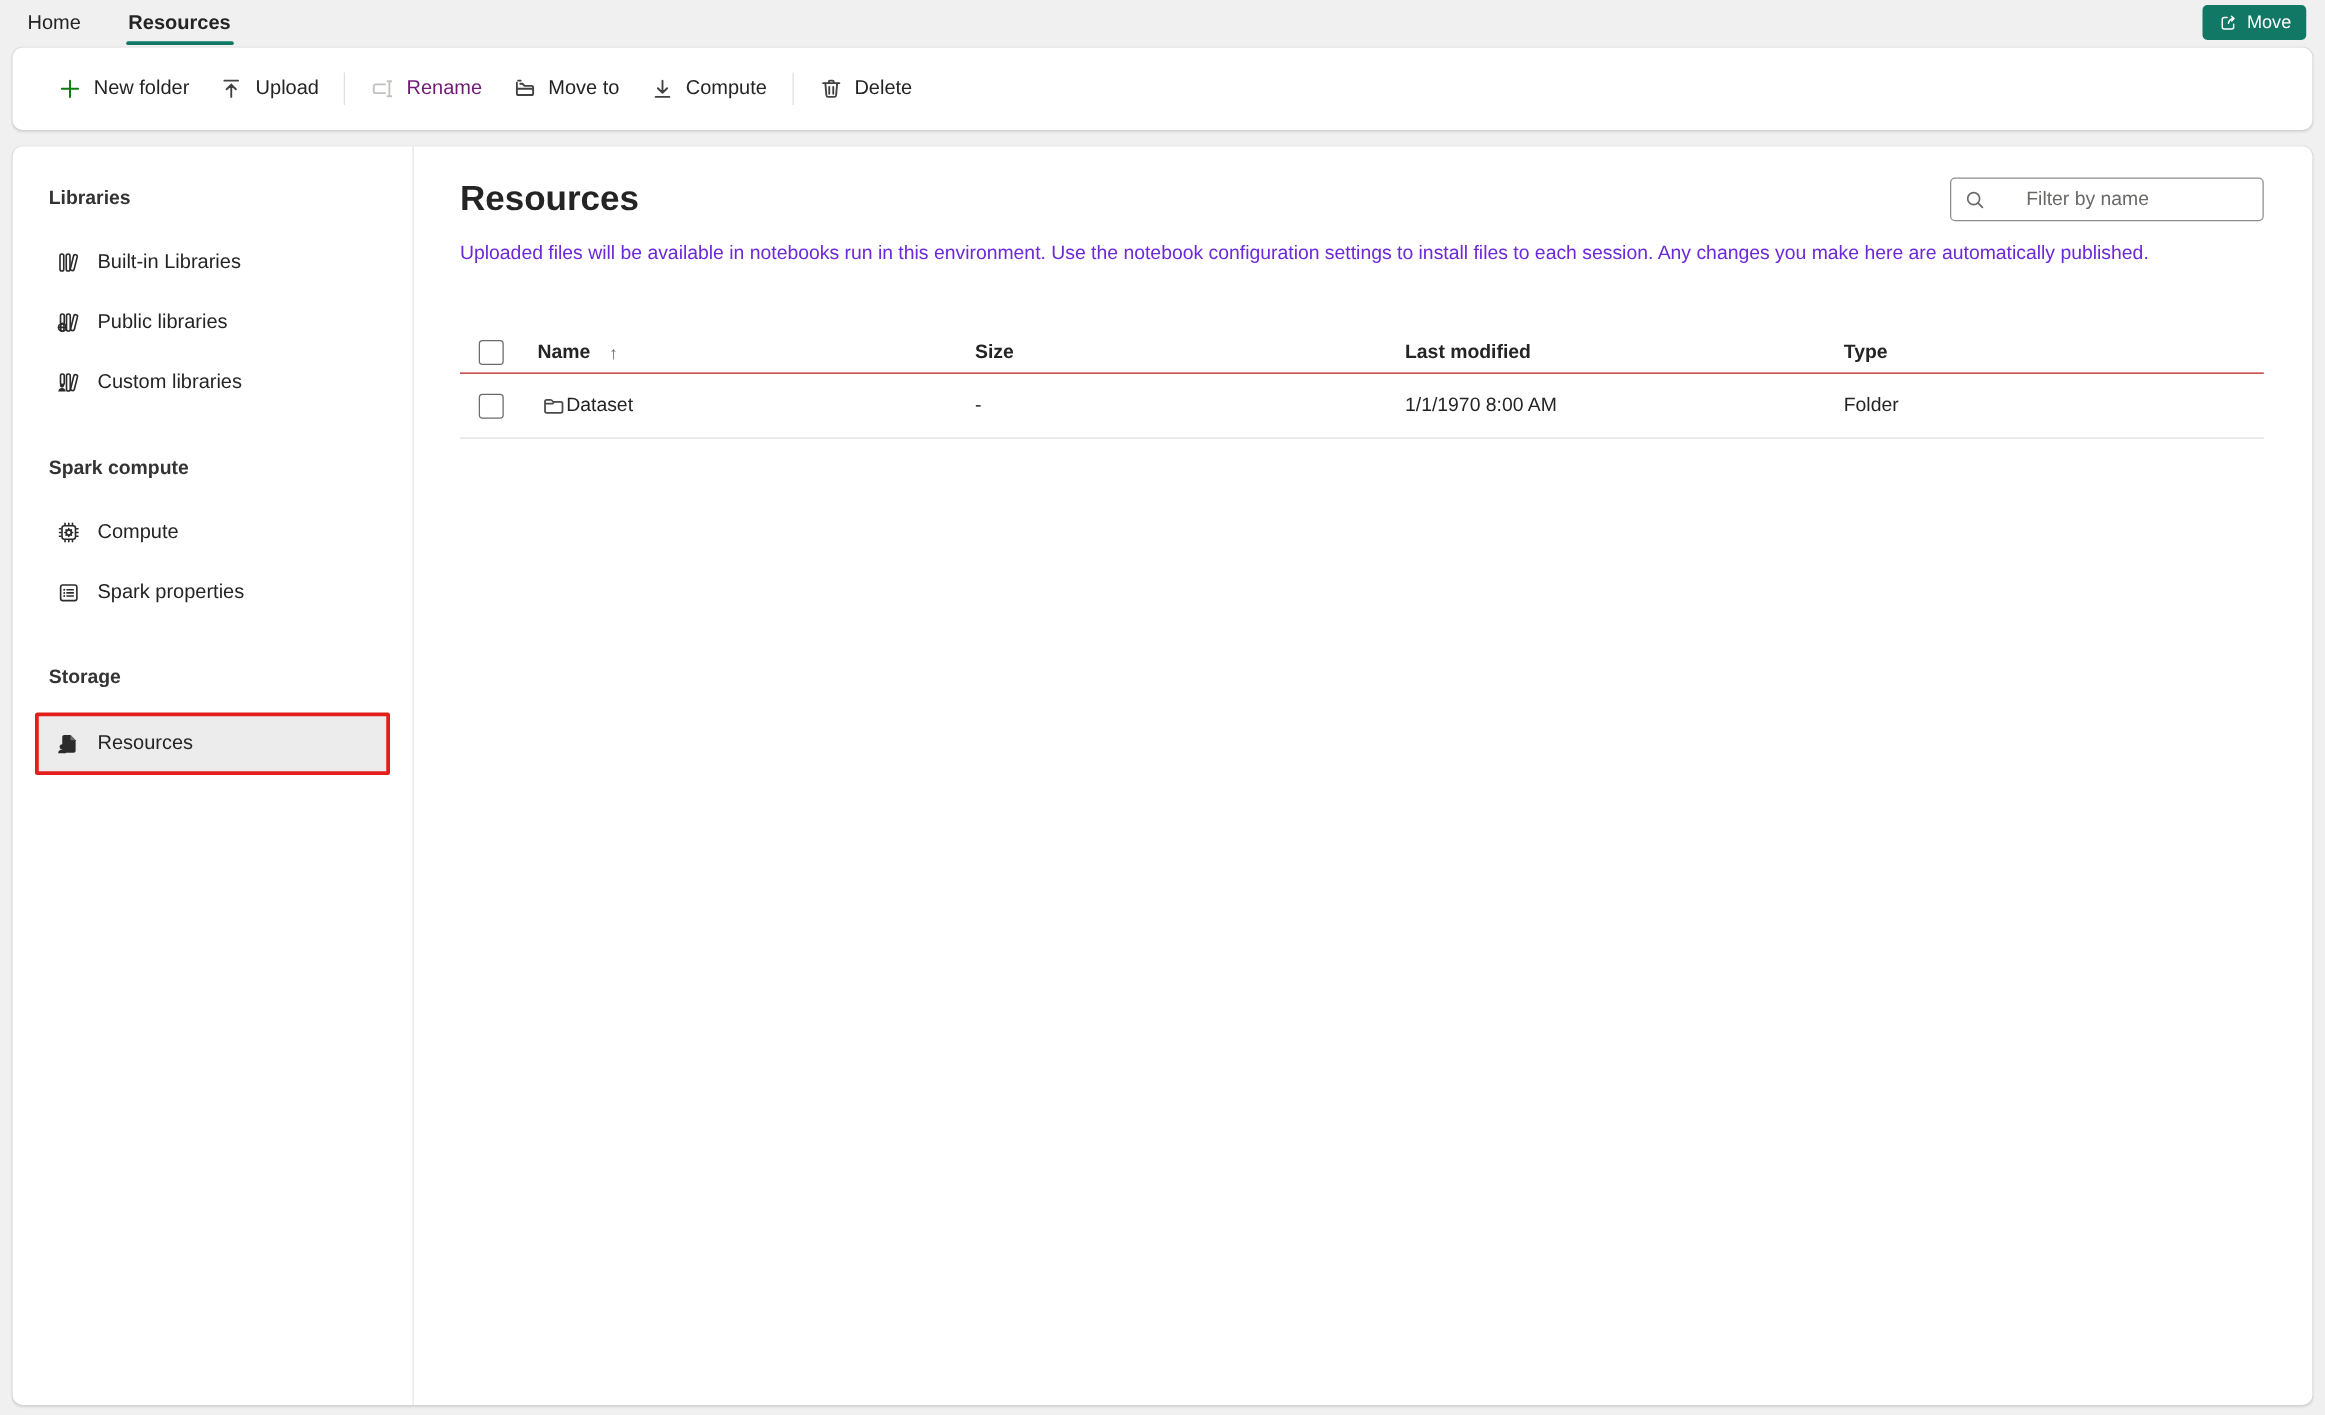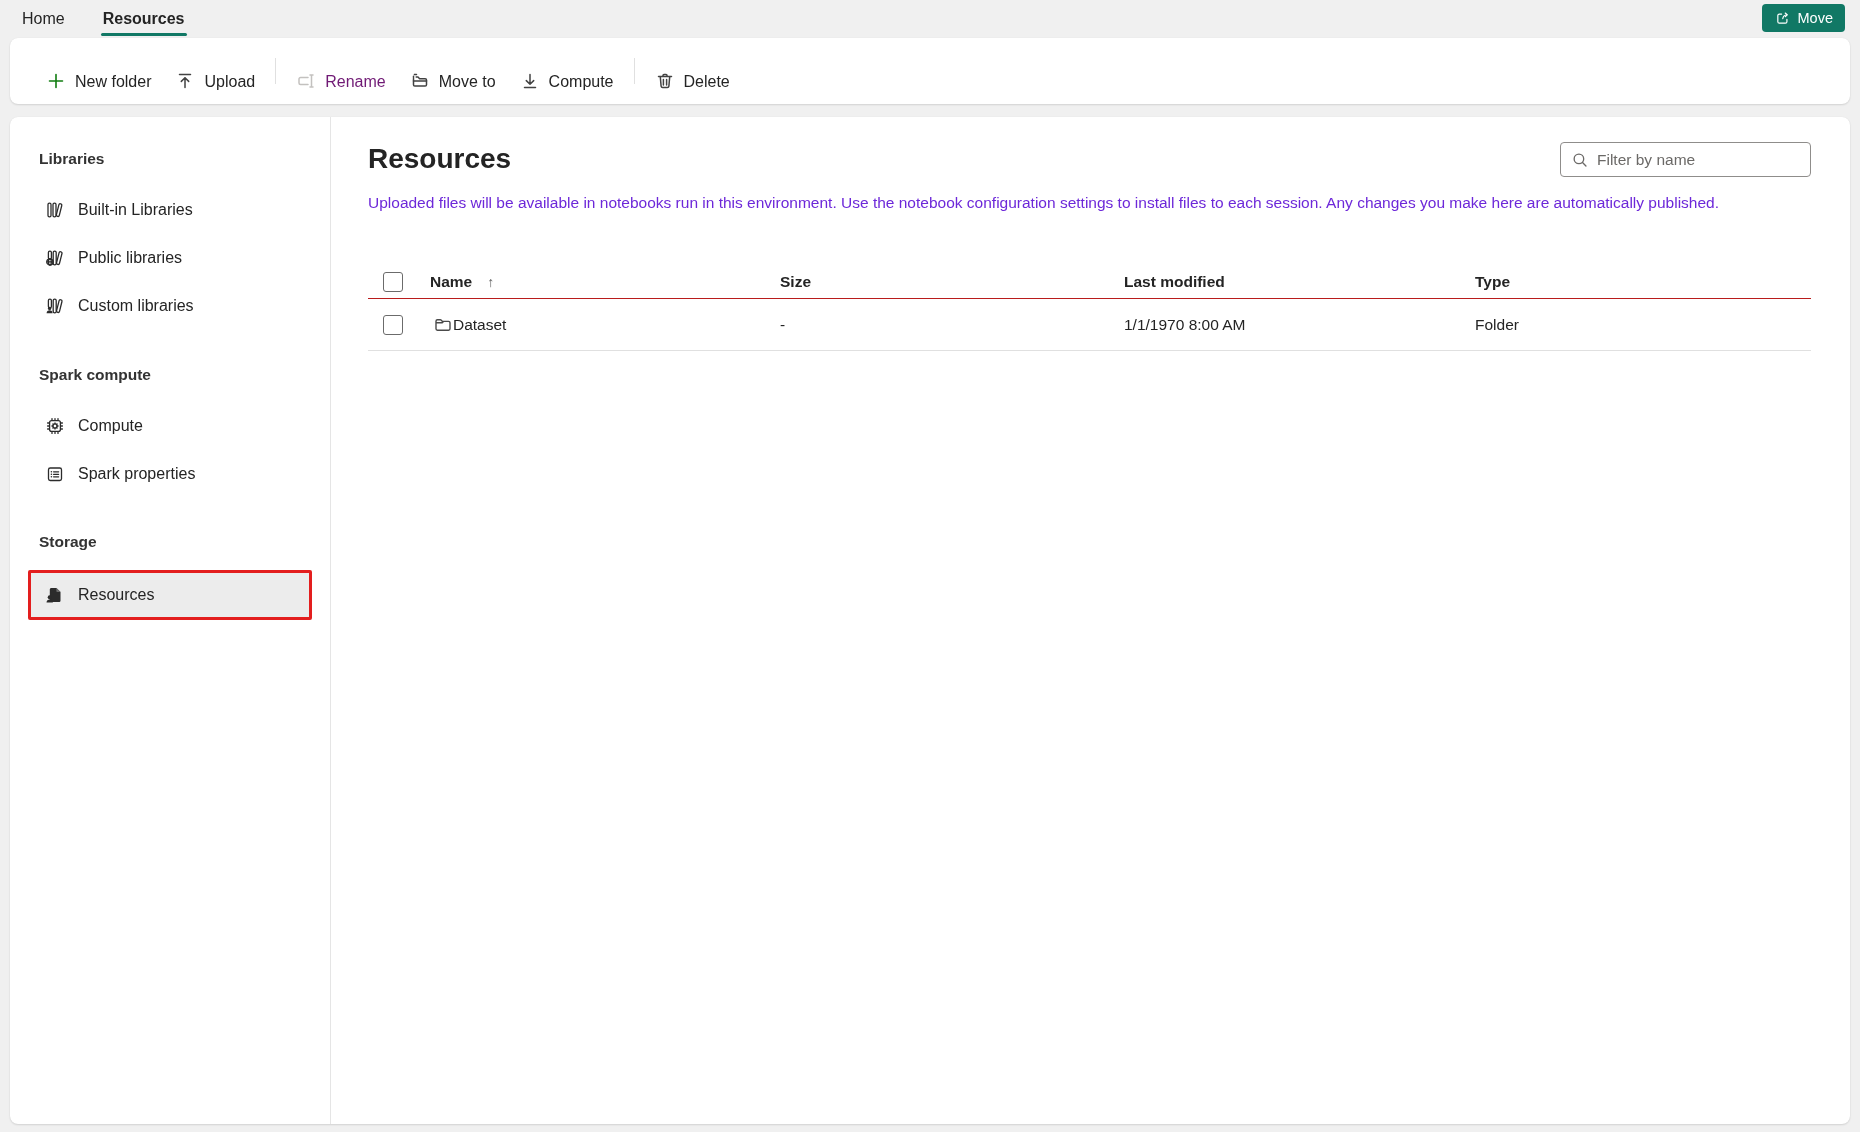--- a/index.html
+++ b/index.html
@@ -21,21 +21,21 @@
   .tab.active::after { content:""; position:absolute; left:0; right:0; bottom:1px; height:3px; background:#117865; border-radius:2px; }
   .share-btn { position:absolute; top:4px; right:15px; height:28px; display:inline-flex; align-items:center; gap:7px;
     background:#117865; color:#fff; border:none; border-radius:4px; padding:0 12px; font-size:14.5px; font-family:inherit; cursor:pointer; }
 
   
   .card { position:absolute; background:#fff; border-radius:8px; box-shadow:0 1px 2px rgba(0,0,0,.12), 0 0 1px rgba(0,0,0,.08); }
   .toolbar-card { left:10px; right:10px; top:38px; height:66px; display:flex; align-items:center; padding-left:24px; }
   .content-card { left:10px; right:10px; top:117px; bottom:8px; overflow:hidden; }
 
   
-  .tb-item { display:flex; align-items:flex-end; gap:9px; padding:0 12px; height:40px; border-radius:4px; cursor:pointer; font-size:16px; color:#242424; }
+  .tb-item { display:flex; align-items:center; gap:9px; padding:0 12px; height:40px; border-radius:4px; cursor:pointer; font-size:16px; color:#242424; }
   .tb-item.disabled { color:#701a75; cursor:default; }
   .tb-divider { width:1px; height:26px; background:#e0e0e0; margin:0 8px; }
   .stroke-dark  { stroke:#424242; fill:none; stroke-width:1.5; stroke-linecap:round; stroke-linejoin:round; }
   .stroke-gray  { stroke:#c3c1bf; fill:none; stroke-width:1.5; stroke-linecap:round; stroke-linejoin:round; }
   .stroke-green { stroke:#107c10; fill:none; stroke-width:1.6; stroke-linecap:round; }
 
   
   .sidebar { position:absolute; left:0; top:0; bottom:0; width:321px; border-right:1px solid #e5e5e5; }
   .sb-title { margin-left:29px; font-size:15.5px; font-weight:700; color:#333; height:20px; }
   .sb-title.t1 { margin-top:33px; }
@@ -46,21 +46,21 @@
   .sb-item.storage-sel { margin-top:17px; height:50px; background:#ececec; border:3px solid #e31e1e; border-radius:2px; padding-left:14px; }
   .sb-icon { width:20px; height:20px; flex:0 0 20px; }
   .ic-stroke { stroke:#2b2b2b; fill:none; stroke-width:1.3; stroke-linecap:round; stroke-linejoin:round; }
   .ic-fill { fill:#2b2b2b; stroke:none; }
 
   
   .main { position:absolute; left:321px; top:0; right:0; bottom:0; }
   .page-title { position:absolute; left:37px; top:26px; font-size:28px; font-weight:700; color:#242424; }
   .page-desc { position:absolute; left:37px; top:74px; width:1385px; font-size:15.5px; line-height:23px; color:#6d28d9; }
   .filter-box { position:absolute; top:25px; right:39px; width:251px; height:35px; border:1px solid #8f8d8b; border-radius:4px; background:#fff; display:flex; align-items:center; padding:0 10px; gap:8px; }
-  .filter-box input { border:none; outline:none; flex:1; font-size:15.5px; font-family:inherit; color:#4c1d95; background:transparent; }
+  .filter-box input { border:none; outline:none; flex:1; font-size:15.5px; font-family:inherit; color:#4c1d95; background:transparent;margin-left:24px; }
   .filter-box input::placeholder { color:#6b6967; }
 
   
   .table { position:absolute; left:37px; right:39px; top:148px; }
   .t-header { position:relative; height:34px; border-bottom:1px solid #b91c1c; font-weight:700; font-size:15.5px; }
   .t-row { position:relative; height:52px; border-bottom:1px solid #e0e0e0; font-size:15.5px; cursor:pointer; }
   .cell { position:absolute; top:50%; transform:translateY(-50%); white-space:nowrap; }
   .c-check { left:15px; }
   .c-name  { left:62px; display:flex; align-items:center; gap:9px; }
   .c-name-row { left:65px; display:flex; align-items:center; gap:0; }

